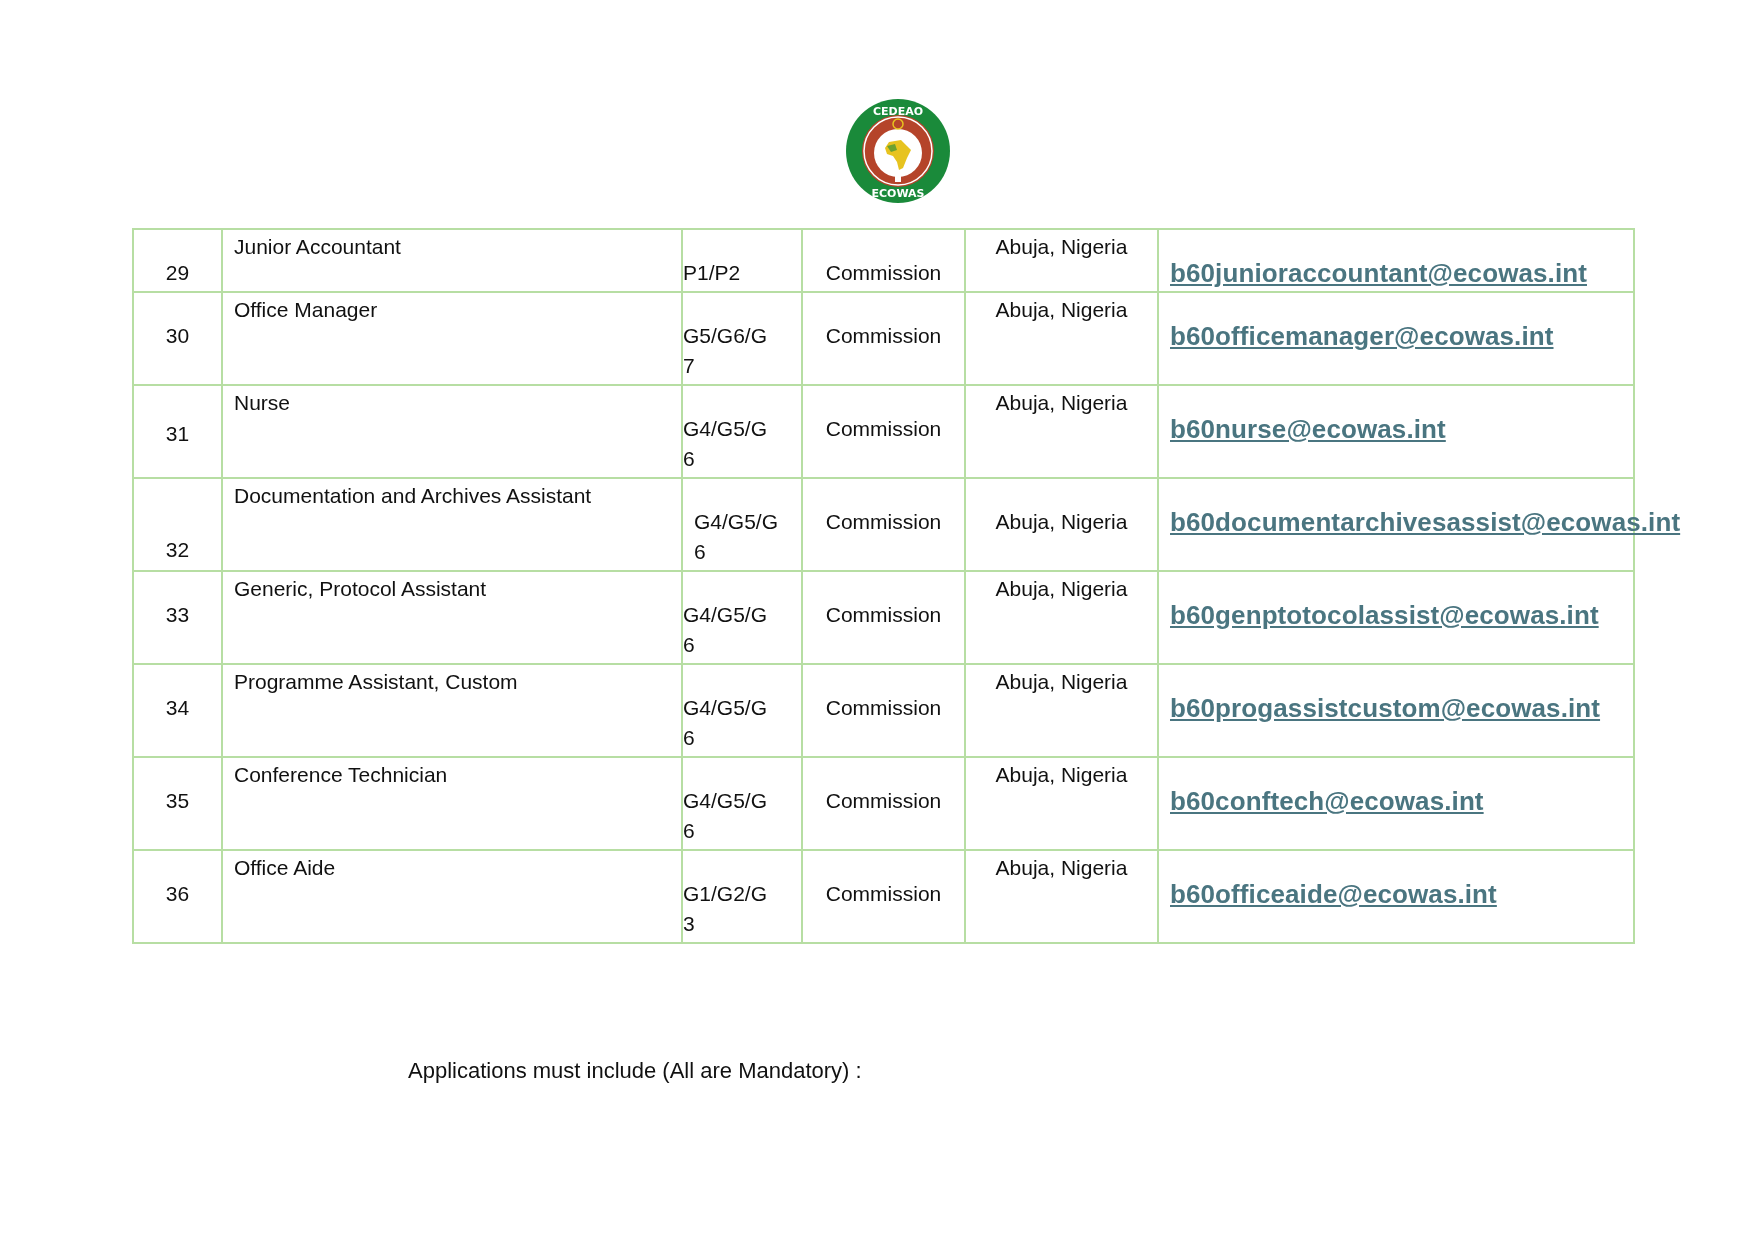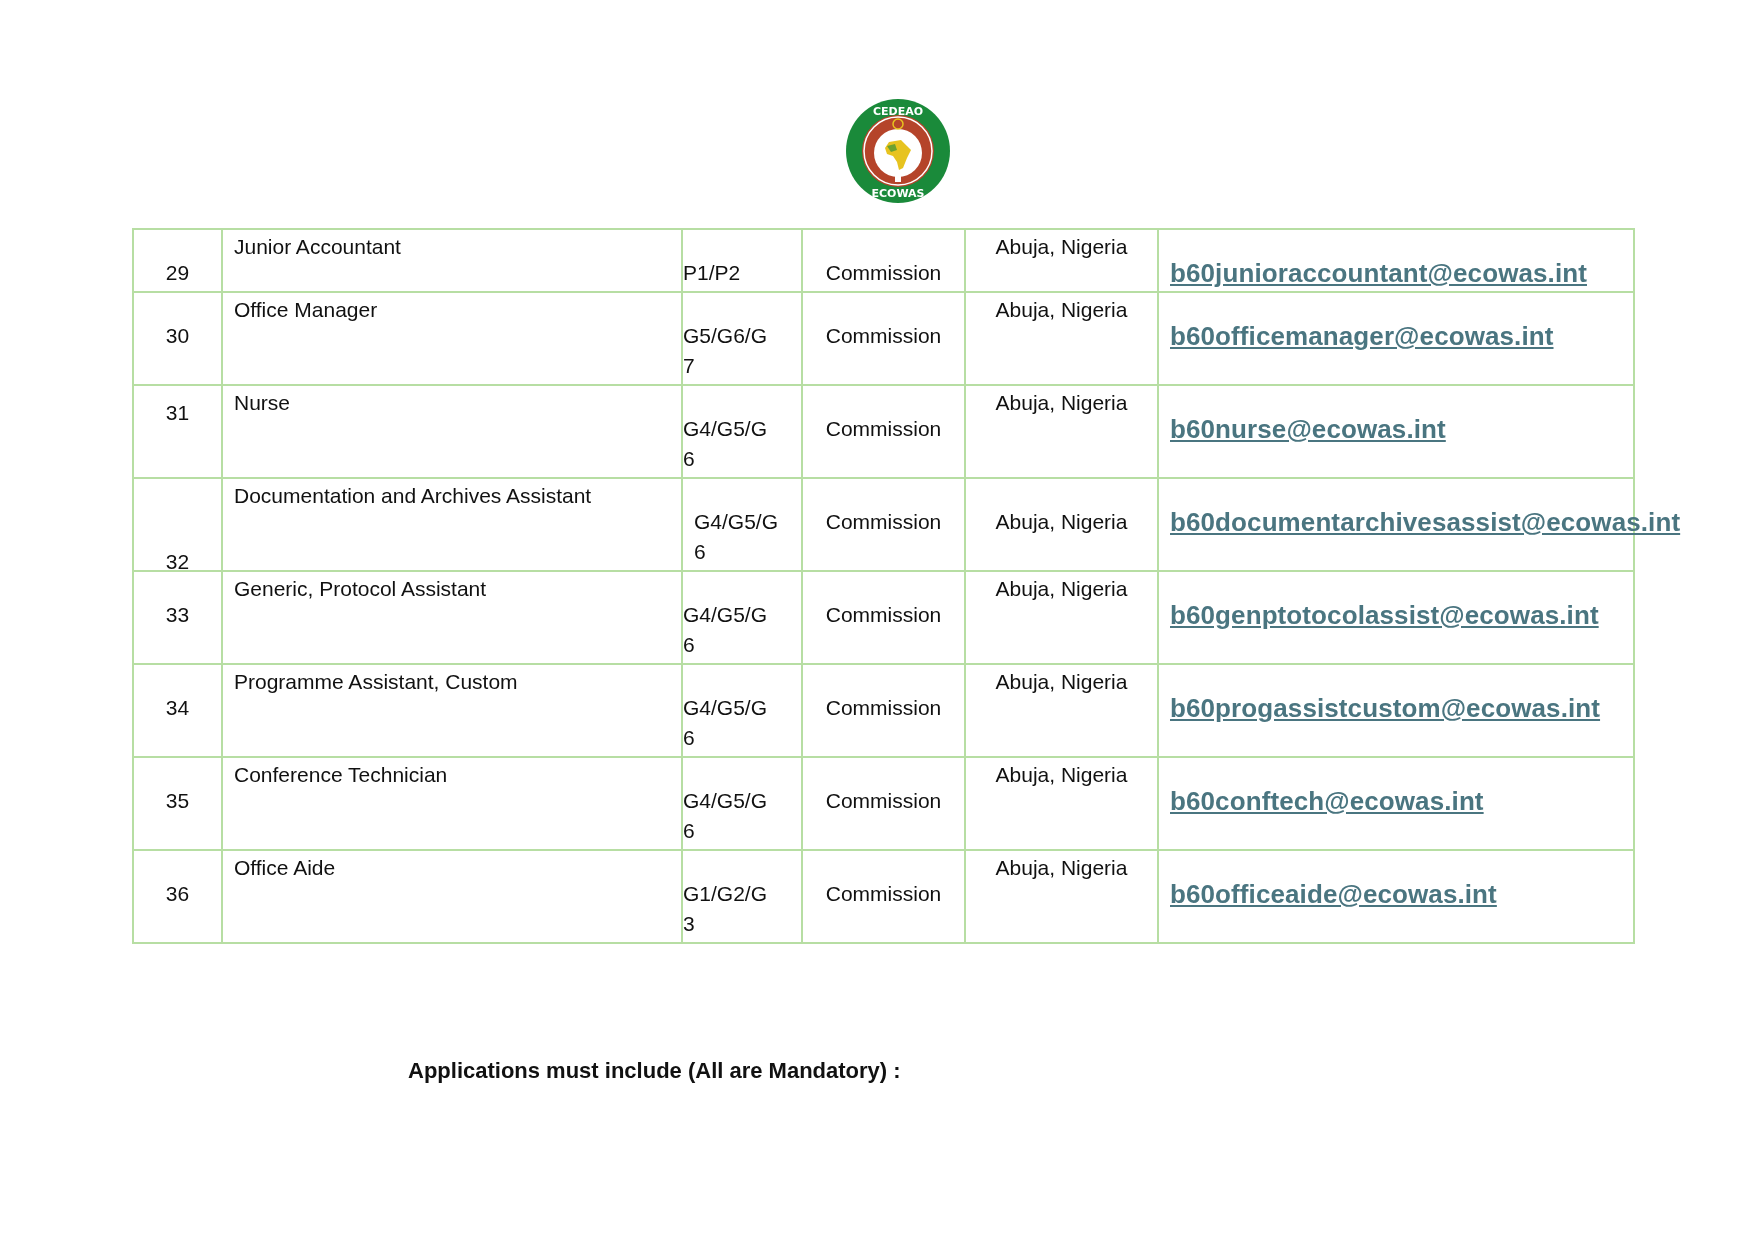--- a/index.html
+++ b/index.html
@@ -9,21 +9,21 @@
   table.vac td { border: 2px solid #b7dea3; padding: 8px; font-size: 21px; line-height: 30px; position: relative; vertical-align: top; text-decoration: underline; }
   tr { height: 93px; }
   .num { text-align: center; margin-left: 25px; }
   .num .t { position: absolute; left: 0; right: 0; text-align: center; }
   .title .t { position: absolute; left: 11px; top: 2px; }
   .grade .t { position: absolute; left: 0; right: 0; text-align: left; }
   .grade.left .t { text-align: left; left: 11px; }
   .body .t { position: absolute; left: 0; right: 0; text-align: center; }
   .loc .t { position: absolute; left: 0; right: 0; top: 2px; text-align: center; }
   .email a { position: absolute; left: 11px; color: #4a7580; font-weight: bold; text-decoration: underline; font-size: 26px; letter-spacing: 0.1px; }
-  .footer-note { position: absolute; left: 408px; top: 1058px; font-size: 22px; font-weight: bold; color: #111; }
+  .footer-note { position: absolute; left: 408px; top: 1058px; font-size: 22px; font-weight: normal; color: #111; }
 </style>
 </head>
 <body>
 
 <svg class="logo" viewBox="0 0 106 106">
   <circle cx="53" cy="53" r="52" fill="#1a8a3a"></circle>
   <circle cx="53" cy="53" r="36" fill="#b5442a"></circle>
   <circle cx="53" cy="53" r="34" fill="none" stroke="#ffffff" stroke-width="1.5"></circle>
   <circle cx="53" cy="55" r="24" fill="#ffffff"></circle>
   <path d="M44 44 L56 42 L62 48 L66 52 L62 60 L58 70 L54 72 L52 64 L48 58 L42 56 L40 50 Z" fill="#e7c31f"></path>
@@ -79,41 +79,41 @@
         </td>
         <td class="loc">
           <span class="t" style="top:2px">Abuja, Nigeria</span>
         </td>
         <td class="email">
           <a style="top:28px">b60officemanager@ecowas.int</a>
         </td>
       </tr>
       <tr style="height: 93px;">
         <td class="num">
-          <span class="t" style="top:12px">31</span>
+          <span class="t" style="top:33px">31</span>
         </td>
         <td class="title">
           <span class="t">Nurse</span>
         </td>
         <td class="grade">
           <span class="t" style="top:28px"><span>G4/G5/G</span><br><span>6</span></span>
         </td>
         <td class="body">
           <span class="t" style="top:28px">Commission</span>
         </td>
         <td class="loc">
           <span class="t" style="top:2px">Abuja, Nigeria</span>
         </td>
         <td class="email">
           <a style="top:28px">b60nurse@ecowas.int</a>
         </td>
       </tr>
       <tr style="height: 93px;">
         <td class="num">
-          <span class="t" style="top:68px">32</span>
+          <span class="t" style="top:56px">32</span>
         </td>
         <td class="title">
           <span class="t">Documentation and Archives Assistant</span>
         </td>
         <td class="grade left">
           <span class="t" style="top:28px"><span>G4/G5/G</span><br><span>6</span></span>
         </td>
         <td class="body">
           <span class="t" style="top:28px">Commission</span>
         </td>

